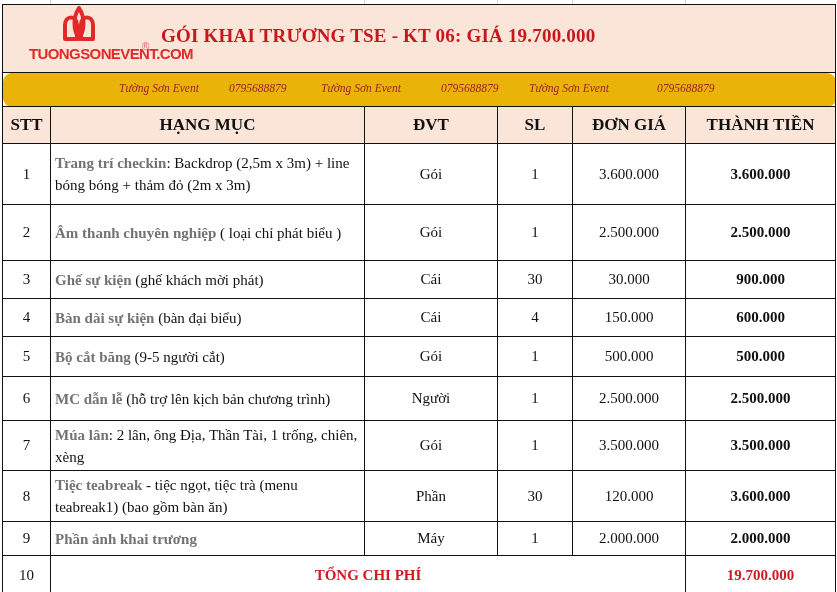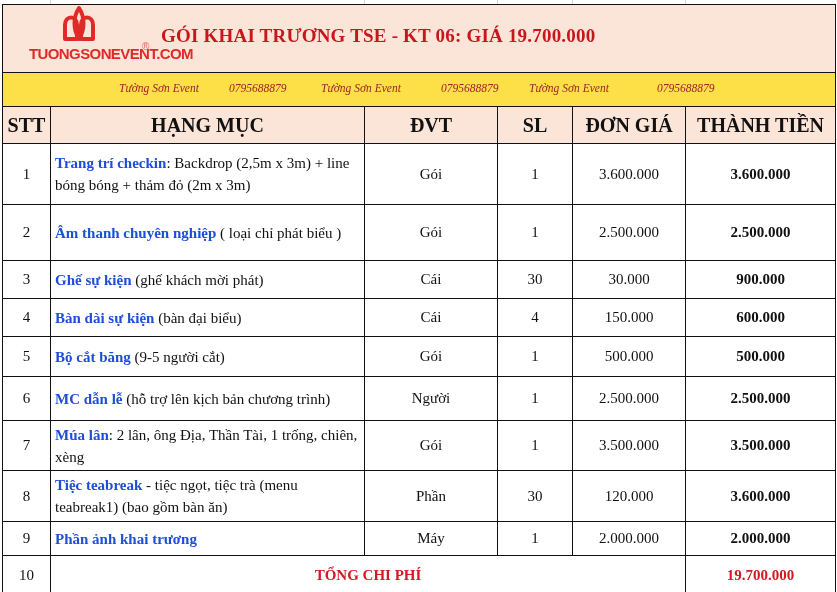--- a/index.html
+++ b/index.html
@@ -28,30 +28,30 @@
   }
   .logo .reg { position: absolute; left: 113px; top: 36px; font-family: "Liberation Sans", sans-serif; font-size: 10px; color: #e86060; }
   .logo .phone {
     position: absolute; left: 14px; top: 54px; font-family: "Liberation Sans", "DejaVu Sans", sans-serif;
     font-size: 11px; font-weight: bold; color: #222; white-space: nowrap; margin-top: 28px;
   }
   .title {
     position: absolute; left: 158px; top: 20px; font-size: 19px; font-weight: bold; color: #c8161d;
     white-space: nowrap; letter-spacing: 0.2px;
   }
-  .contact-row { height: 33px; background: #fde047; position: relative; }
+  .contact-row { height: 33px; background: #eab308; position: relative; border-radius: 9px; }
   .contact {
     position: absolute; top: 9px; font-style: italic; color: #a0222a; font-size: 11.5px; white-space: nowrap;
   }
   .hdr th {
-    height: 36px; background: #fbe4d8; font-size: 20px; font-weight: bold; text-align: center; color: #111;
+    height: 36px; background: #fbe4d8; font-size: 17px; font-weight: bold; text-align: center; color: #111;
   }
   .row td { font-size: 15px; text-align: center; vertical-align: middle; }
   .row td.desc { text-align: left; padding: 2px 4px; line-height: 22px; }
-  .desc .hl { color: #1d4ed8; font-weight: bold; }
+  .desc .hl { color: #737373; font-weight: bold; }
   .row td.total { font-weight: bold; }
   .sum td { height: 38px; font-size: 15px; text-align: center; }
   .sum .label { color: #d11a24; font-weight: bold; }
   .sum .amount { color: #d11a24; font-weight: bold; }
 </style>
 </head>
 <body>
 
 <div class="topstrip">
   <div class="gl" style="left:50px"></div>

